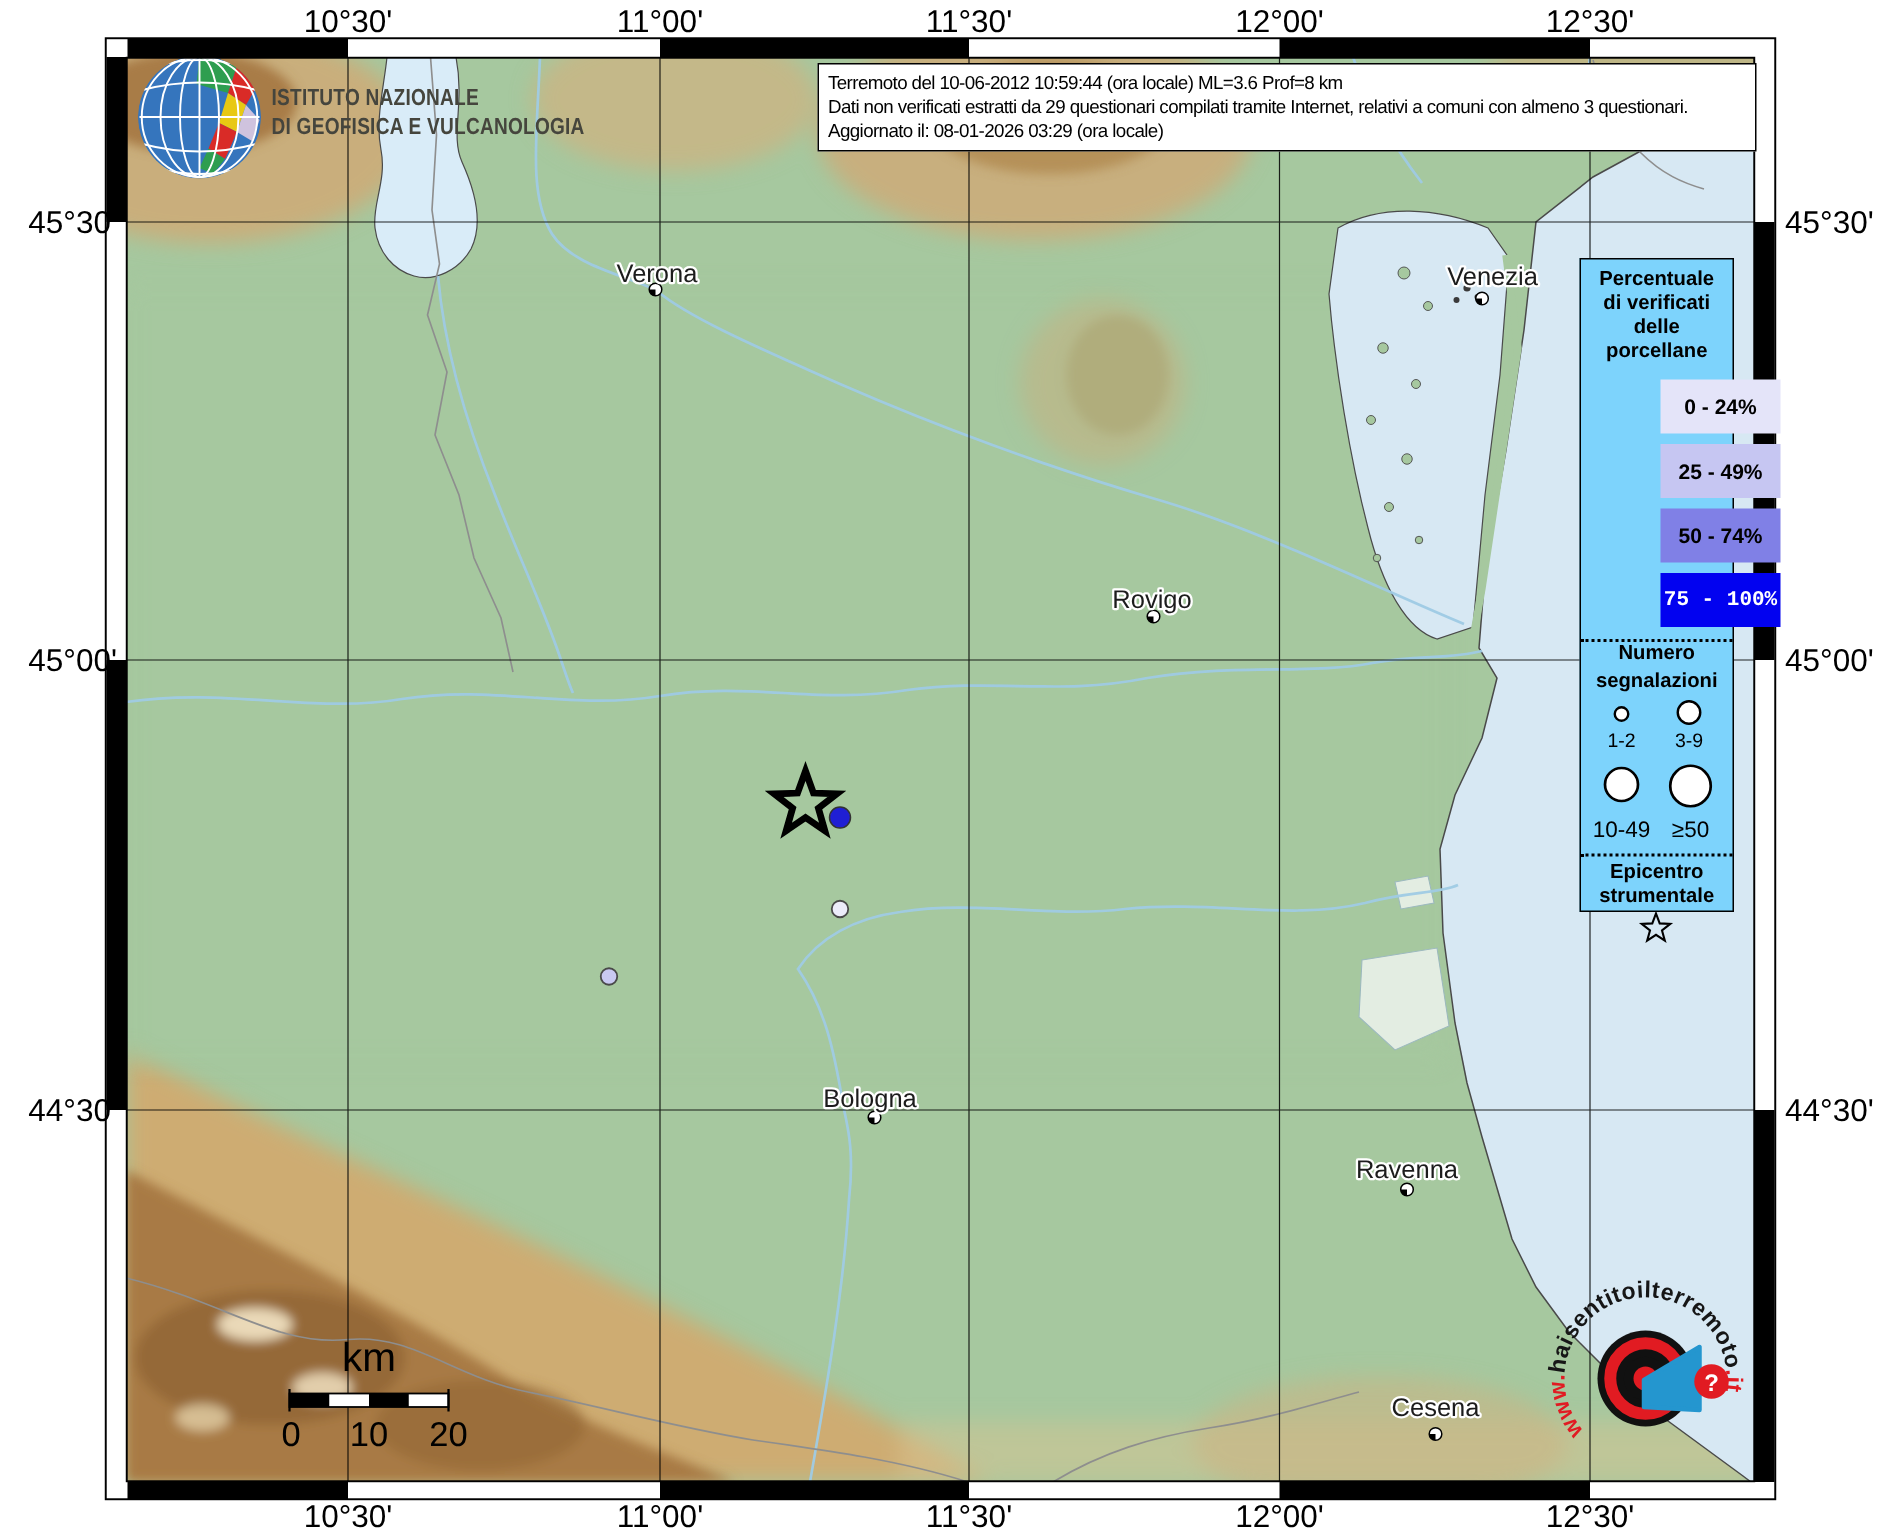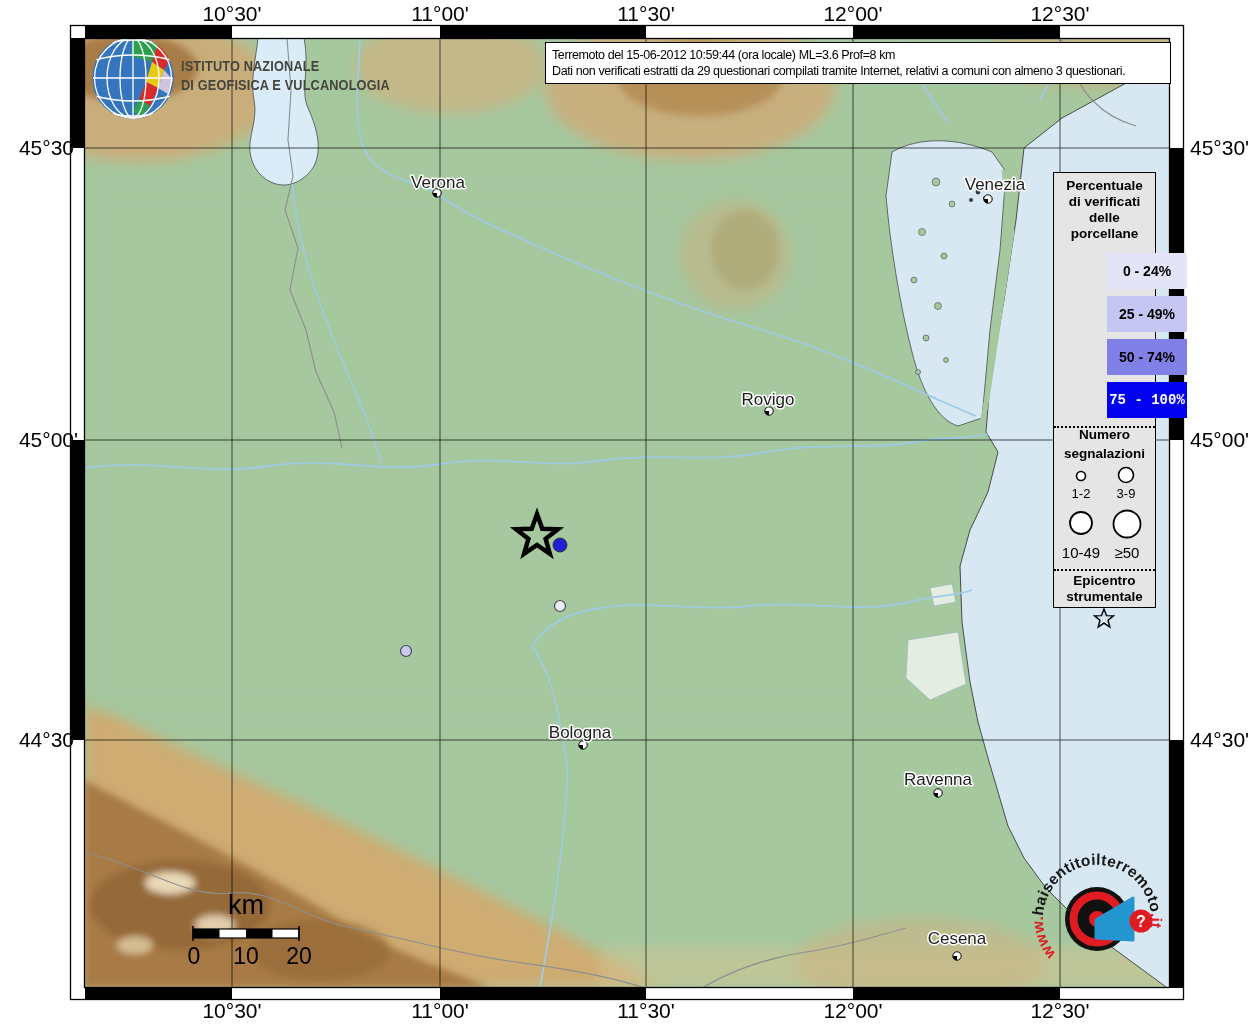--- a/index.html
+++ b/index.html
@@ -11,21 +11,21 @@
               paint-order:stroke;stroke:#ffffff;stroke-width:3px;stroke-linejoin:round;text-anchor:middle;}
   
   .info-box{position:absolute;left:545px;top:42px;width:612px;background:#ffffff;
             border:1px solid #000;padding:4px 6px;font-size:12.5px;letter-spacing:-0.4px;
             line-height:16.2px;color:#000;white-space:nowrap;overflow:hidden;}
   
   .ingv-text{position:absolute;left:181px;top:56px;color:#45453d;font-weight:bold;
              font-size:15.5px;line-height:19px;letter-spacing:.2px;transform:scaleX(.82);
              transform-origin:left top;white-space:nowrap;}
   
-  .legend{position:absolute;left:1053px;top:172px;width:103px;height:436px;background:#e5e5e5;
+  .legend{position:absolute;left:1053px;top:172px;width:103px;height:436px;background:#7dd3fc;
           border:1.5px solid #000;box-sizing:border-box;}
   .leg-line{position:absolute;left:0;width:100%;text-align:center;font-weight:bold;
             font-size:13.5px;color:#000;}
   .swatch{position:absolute;left:10px;width:80px;height:36px;text-align:center;
           line-height:36px;font-weight:bold;font-size:14px;margin-left:43px;}
   .dotsep{position:absolute;left:0;width:100%;border-top:2px dotted #000;}
 </style>
 </head>
 <body>
 
@@ -266,22 +266,23 @@
     <text class="axis-label" x="1190" y="747" text-anchor="start">44°30'</text>
   </g>
 </svg>
 
 <div class="ingv-text">
   <div>ISTITUTO NAZIONALE</div>
   <div>DI GEOFISICA E VULCANOLOGIA</div>
 </div>
 
 <div class="info-box">
-  <div>Terremoto del 15-06-2012 10:59:44 (ora locale) ML=3.6 Prof=8 km</div>
+  <div>Terremoto del 10-06-2012 10:59:44 (ora locale) ML=3.6 Prof=8 km</div>
   <div>Dati non verificati estratti da 29 questionari compilati tramite Internet, relativi a comuni con almeno 3 questionari.</div>
+  <div>Aggiornato il: 08-01-2026 03:29 (ora locale)</div>
 </div>
 
 <div class="legend">
   <div class="leg-line" style="top:5px">Percentuale</div>
   <div class="leg-line" style="top:21px">di verificati</div>
   <div class="leg-line" style="top:37px">delle</div>
   <div class="leg-line" style="top:53px">porcellane</div>
 
   <div class="swatch" style="top: 80px; background-color: rgb(228, 228, 249); color: rgb(0, 0, 0);">0 - 24%</div>
   <div class="swatch" style="top: 123px; background-color: rgb(198, 198, 242); color: rgb(0, 0, 0);">25 - 49%</div>

